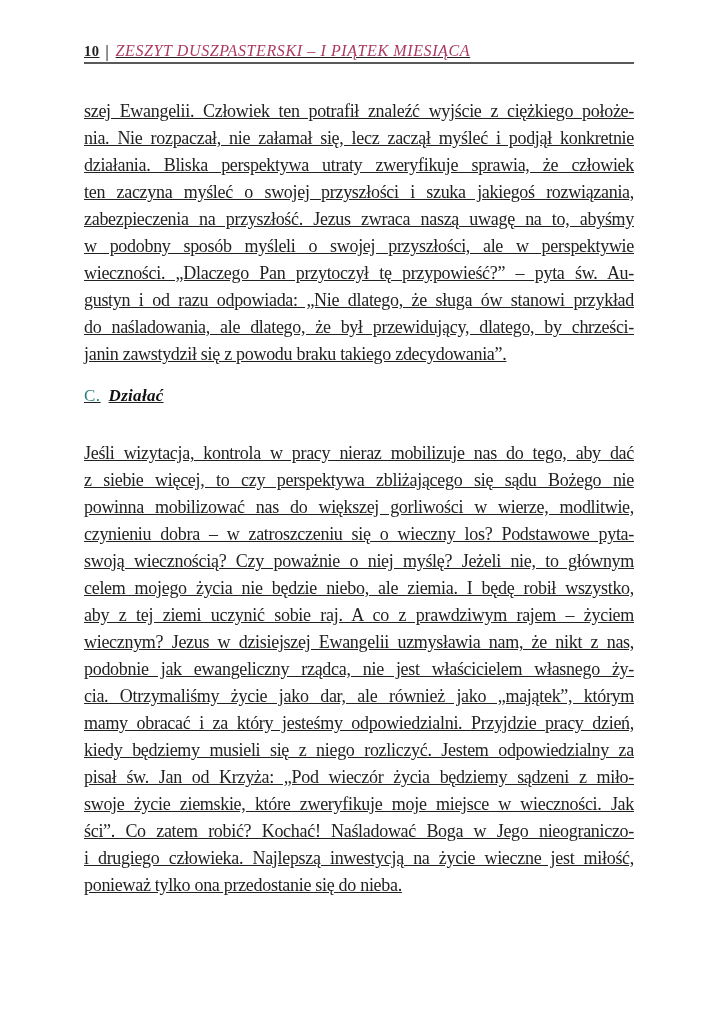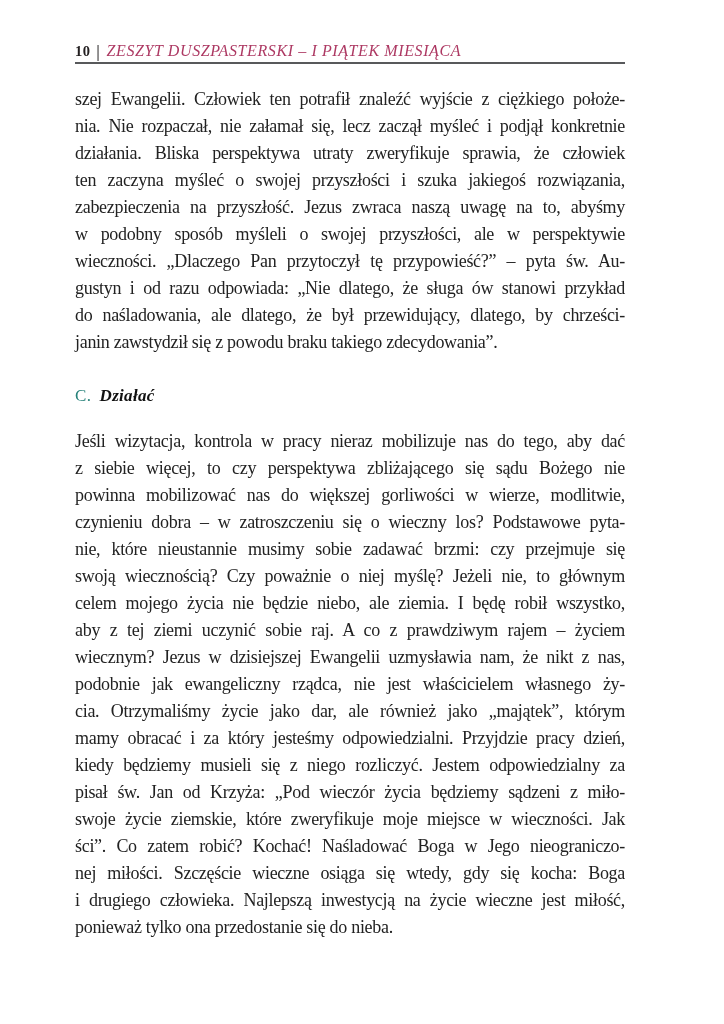--- a/index.html
+++ b/index.html
@@ -10,21 +10,21 @@
     --page-background:#ffffff;
   }
   html,body{margin:0;padding:0;}
   body{
     width:724px;height:1024px;position:relative;
     background:var(--page-background);
     font-family:"Liberation Serif", serif;
     color:var(--body-text);
     overflow:hidden;
   }
-  .content{position:absolute;left:75px;width:550px;}
+  .content{position:absolute;left:84px;width:550px;text-decoration:underline;}
 
   
   .running-header{
     top:42px;height:20px;
     display:flex;align-items:baseline;
     font-size:14px;
   }
   .page-number{
     font-weight:bold;color:#231f20;font-size:14.5px;letter-spacing:.5px;
   }
@@ -34,21 +34,21 @@
   }
   .header-title{
     font-style:italic;color:var(--header-accent);
     font-size:16px;letter-spacing:.6px;
   }
   .header-rule{
     top:62px;height:0;border-top:2px solid var(--rule);
   }
 
   
-  .para{font-size:18px;line-height:27px;letter-spacing:-0.3px;}
+  .para{font-size:18px;line-height:27px;letter-spacing:-0.3px;margin-top:12px;}
   .para-1{top:86px;}
   .para-2{top:428px;}
   .line{
     text-align:justify;
     text-align-last:justify;
   }
   .line.last{text-align-last:left;}
 
   
   .section-heading{
@@ -83,28 +83,26 @@
 
 <h2 class="content section-heading" style="position:absolute;margin:0;font-weight:normal;">
   <span class="heading-letter">C.</span><span class="heading-title">Działać</span>
 </h2>
 
 <section class="content para para-2" style="position:absolute;">
   <div class="line">Jeśli wizytacja, kontrola w pracy nieraz mobilizuje nas do tego, aby dać</div>
   <div class="line">z siebie więcej, to czy perspektywa zbliżającego się sądu Bożego nie</div>
   <div class="line">powinna mobilizować nas do większej gorliwości w wierze, modlitwie,</div>
   <div class="line">czynieniu dobra – w zatroszczeniu się o wieczny los? Podstawowe pyta-</div>
-  <div class="line">nie, które nieustannie musimy sobie zadawać brzmi: czy przejmuje się</div>
   <div class="line">swoją wiecznością? Czy poważnie o niej myślę? Jeżeli nie, to głównym</div>
   <div class="line">celem mojego życia nie będzie niebo, ale ziemia. I będę robił wszystko,</div>
   <div class="line">aby z tej ziemi uczynić sobie raj. A co z prawdziwym rajem – życiem</div>
   <div class="line">wiecznym? Jezus w dzisiejszej Ewangelii uzmysławia nam, że nikt z nas,</div>
   <div class="line">podobnie jak ewangeliczny rządca, nie jest właścicielem własnego ży-</div>
   <div class="line">cia. Otrzymaliśmy życie jako dar, ale również jako „majątek”, którym</div>
   <div class="line">mamy obracać i za który jesteśmy odpowiedzialni. Przyjdzie pracy dzień,</div>
   <div class="line">kiedy będziemy musieli się z niego rozliczyć. Jestem odpowiedzialny za</div>
   <div class="line">pisał św. Jan od Krzyża: „Pod wieczór życia będziemy sądzeni z miło-</div>
   <div class="line">swoje życie ziemskie, które zweryfikuje moje miejsce w wieczności. Jak</div>
   <div class="line">ści”. Co zatem robić? Kochać! Naśladować Boga w Jego nieograniczo-</div>
-  <div class="line">nej miłości. Szczęście wieczne osiąga się wtedy, gdy się kocha: Boga</div>
   <div class="line">i drugiego człowieka. Najlepszą inwestycją na życie wieczne jest miłość,</div>
   <div class="line last">ponieważ tylko ona przedostanie się do nieba.</div>
 </section>
 
 </body></html>

